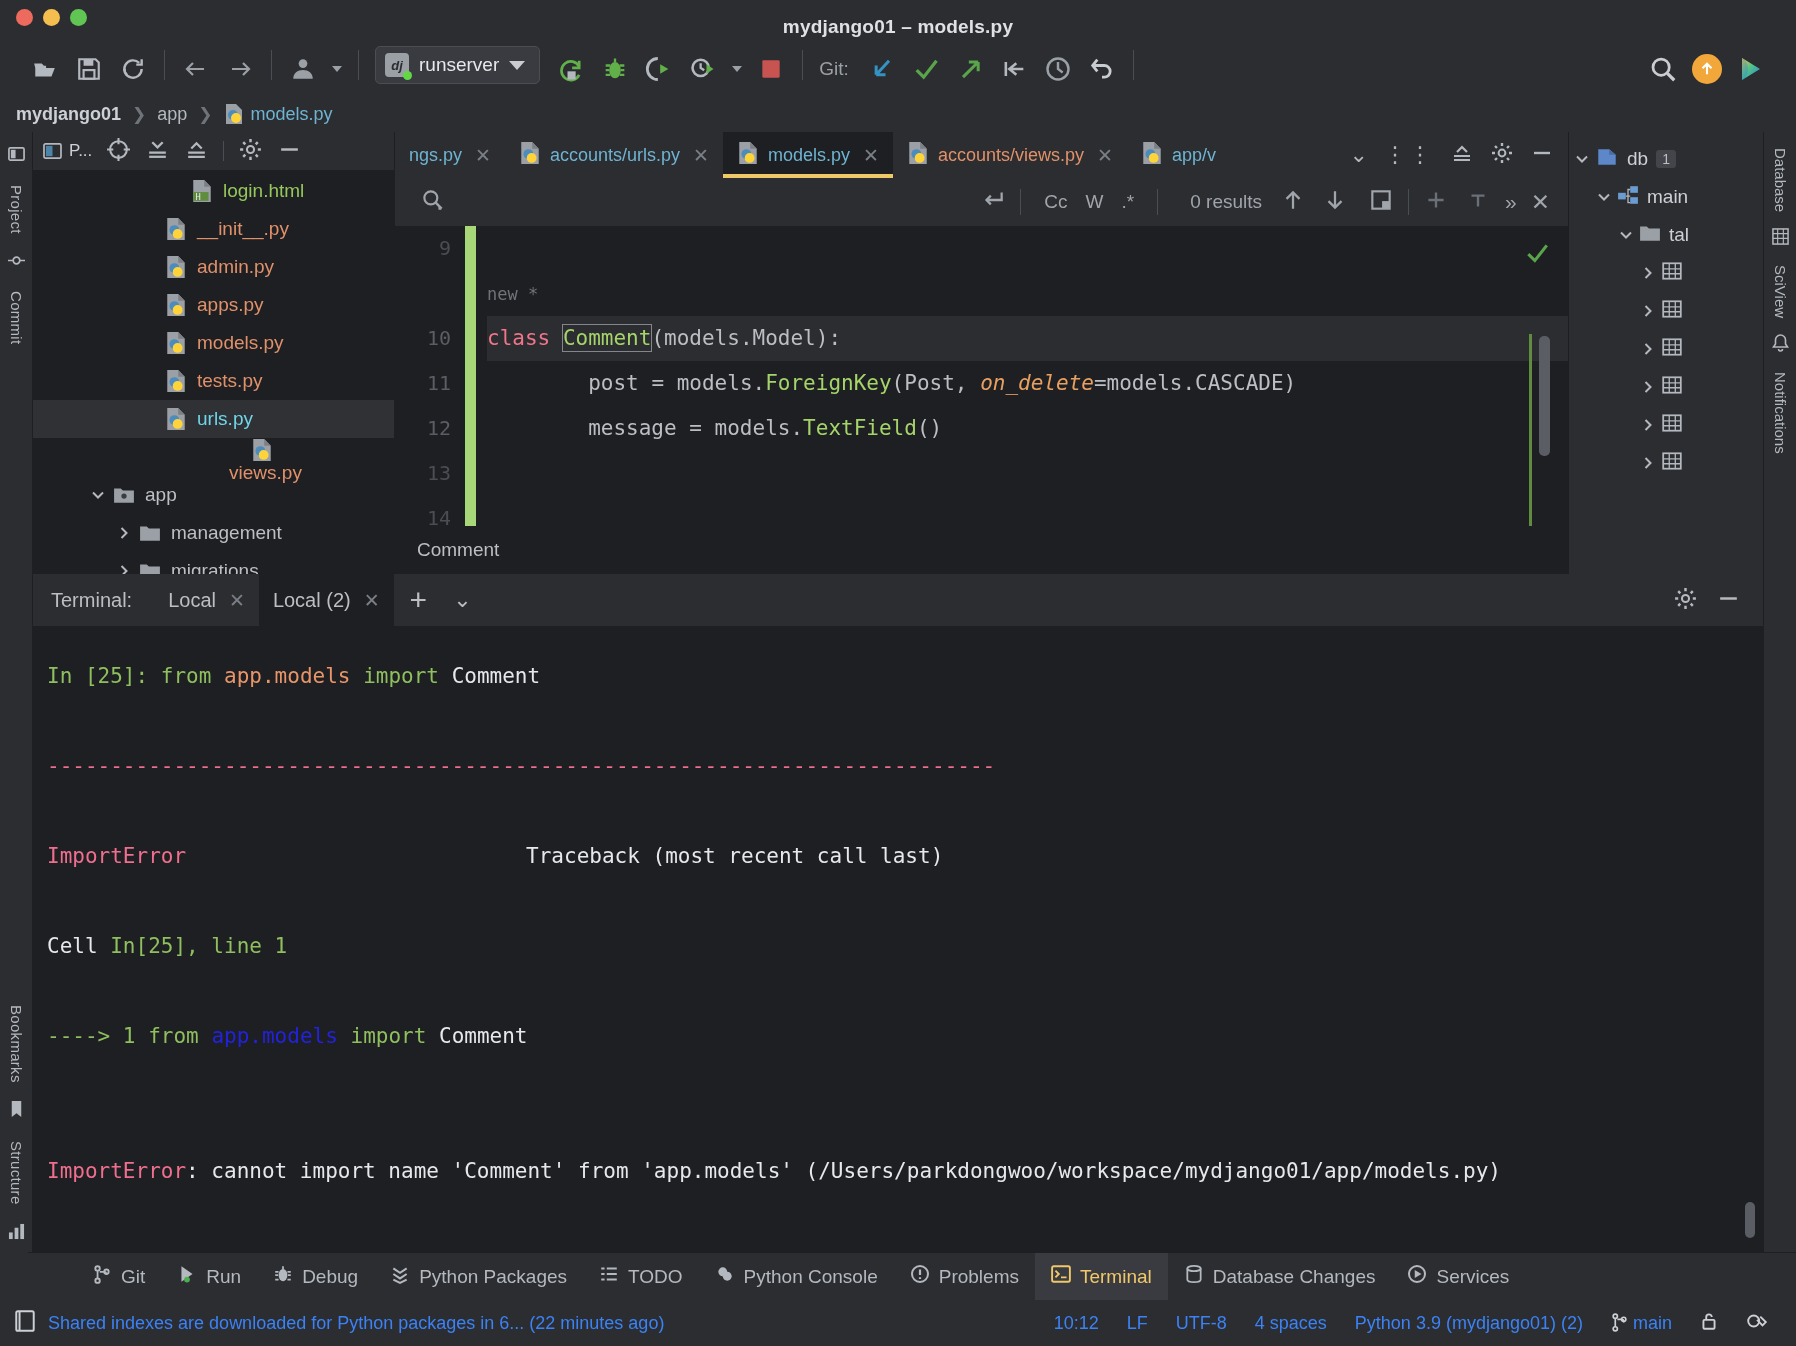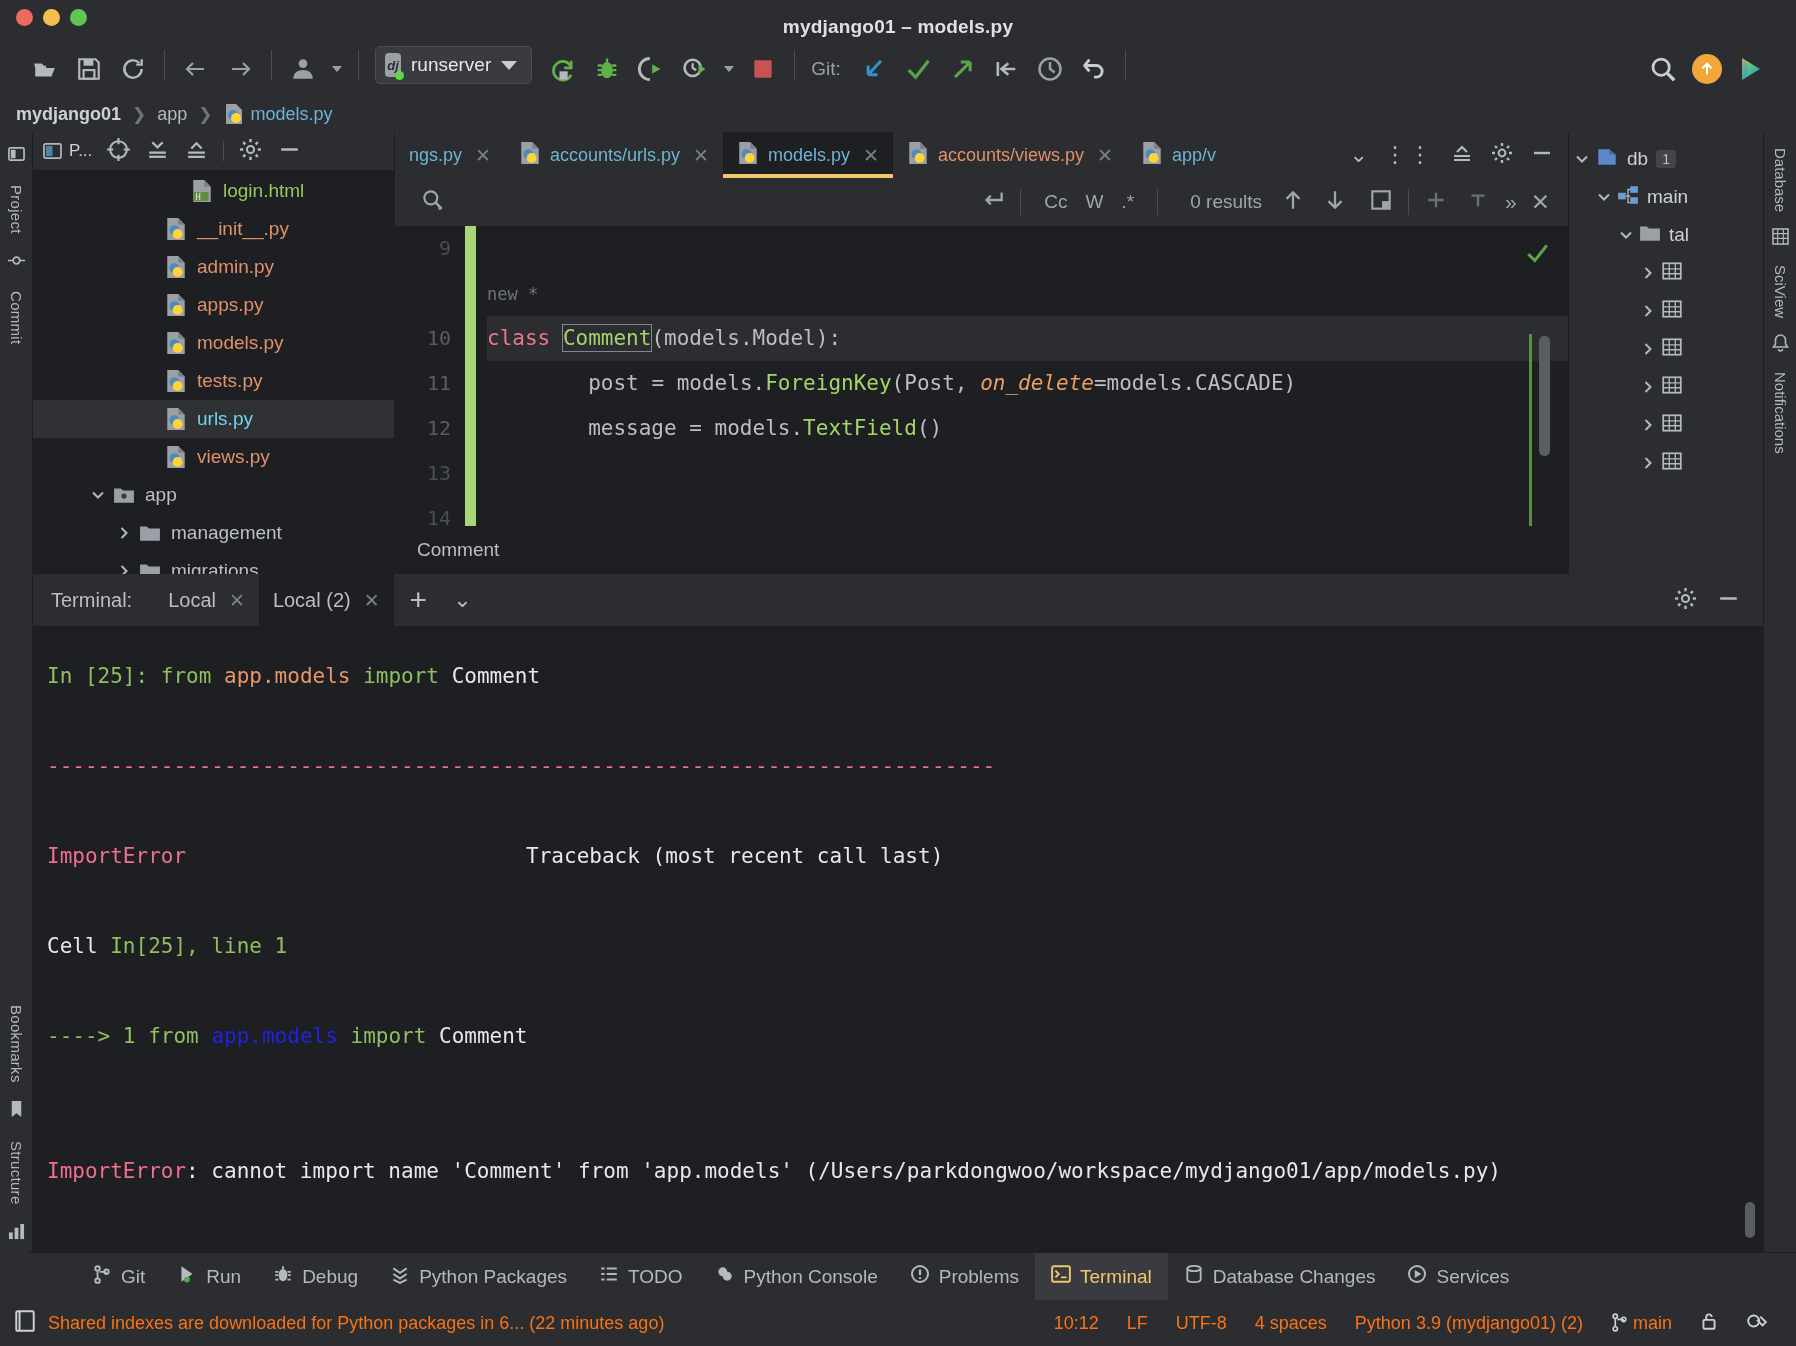--- a/index.html
+++ b/index.html
@@ -35,21 +35,21 @@
   .tb-group { display: flex; align-items: center; gap: 14px; padding: 0 16px; margin-top: 7px; }
   .tb-sep { width: 1px; height: 30px; background: #4a4d51; }
   .ticon { width: 30px; height: 30px; display: flex; align-items: center; justify-content: center; cursor: pointer; }
   .ticon svg { display: block; }
   .runcfg {
     display: flex; align-items: center; gap: 10px;
     background: #393b40; border: 1px solid #4a4d51; border-radius: 5px;
     height: 38px; padding: 0 14px 0 9px; margin-left: 16px; cursor: pointer;
   }
   .dj-badge {
-    width: 16px; height: 24px; background: #9ba0a6; border-radius: 4px;
+    width: 24px; height: 24px; background: #9ba0a6; border-radius: 4px;
     color: #2b2d30; font-size: 13px; font-weight: bold; font-style: italic;
     display: flex; align-items: center; justify-content: center; position: relative;
   }
   .dj-badge::after {
     content: ''; position: absolute; right: -3px; bottom: -3px;
     width: 9px; height: 9px; border-radius: 50%; background: #62d847;
   }
   .runcfg-label { font-size: 19px; color: #e6e8eb; }
   .caret-d { width: 0; height: 0; border-left: 8px solid transparent; border-right: 8px solid transparent; border-top: 9px solid #c9ccd1; }
   .caret-sm { width: 0; height: 0; border-left: 5px solid transparent; border-right: 5px solid transparent; border-top: 6px solid #9ba0a6; }
@@ -186,21 +186,21 @@
     height: 48px; background: #2b2d30; display: flex; align-items: center;
     padding-left: 48px; gap: 0; flex: 0 0 48px; border-top: 1px solid #1e1f22; margin-left: 28px;
   }
   .tw-item {
     display: flex; align-items: center; gap: 9px; font-size: 19px; color: #b4b8bf;
     padding: 0 16px; height: 48px; cursor: pointer;
   }
   .tw-item.active { background: #393b40; color: #f0c869; }
   .statusbar {
     height: 46px; background: #2b2d30; display: flex; align-items: center;
-    padding: 0 14px; gap: 0; flex: 0 0 46px; font-size: 18px; color: #f97316;
+    padding: 0 14px; gap: 0; flex: 0 0 46px; font-size: 18px; color: #3b82f6;
   }
   .sb-msg { margin-left: 12px; }
   .sb-spacer { flex: 1; }
   .sb-item { padding: 0 14px; cursor: pointer; white-space: nowrap; }
 </style>
 </head>
 <body>
 
 <div class="app">
 
@@ -541,21 +541,21 @@
                 <span class="ticn">
                   <svg width="22" height="24" viewBox="0 0 20 22">
                     <path d="M2 1h10l6 6v14H2z" fill="#9ba0a6"></path>
                     <path d="M12 1l6 6h-6z" fill="#7c8086"></path>
                     <circle cx="8.5" cy="12" r="4.5" fill="#4b8bbe"></circle>
                     <circle cx="11.5" cy="15.5" r="4.5" fill="#ffd43b"></circle>
                   </svg>
                 </span>
                 <span class="c-cyan">urls.py</span>
               </div>
-              <div class="trow" style="padding-left: 104px;">
+              <div class="trow" style="padding-left: 104px; flex-direction: column;">
                 <span class="twist"></span>
                 <span class="ticn">
                   <svg width="22" height="24" viewBox="0 0 20 22">
                     <path d="M2 1h10l6 6v14H2z" fill="#9ba0a6"></path>
                     <path d="M12 1l6 6h-6z" fill="#7c8086"></path>
                     <circle cx="8.5" cy="12" r="4.5" fill="#4b8bbe"></circle>
                     <circle cx="11.5" cy="15.5" r="4.5" fill="#ffd43b"></circle>
                   </svg>
                 </span>
                 <span>views.py</span>

